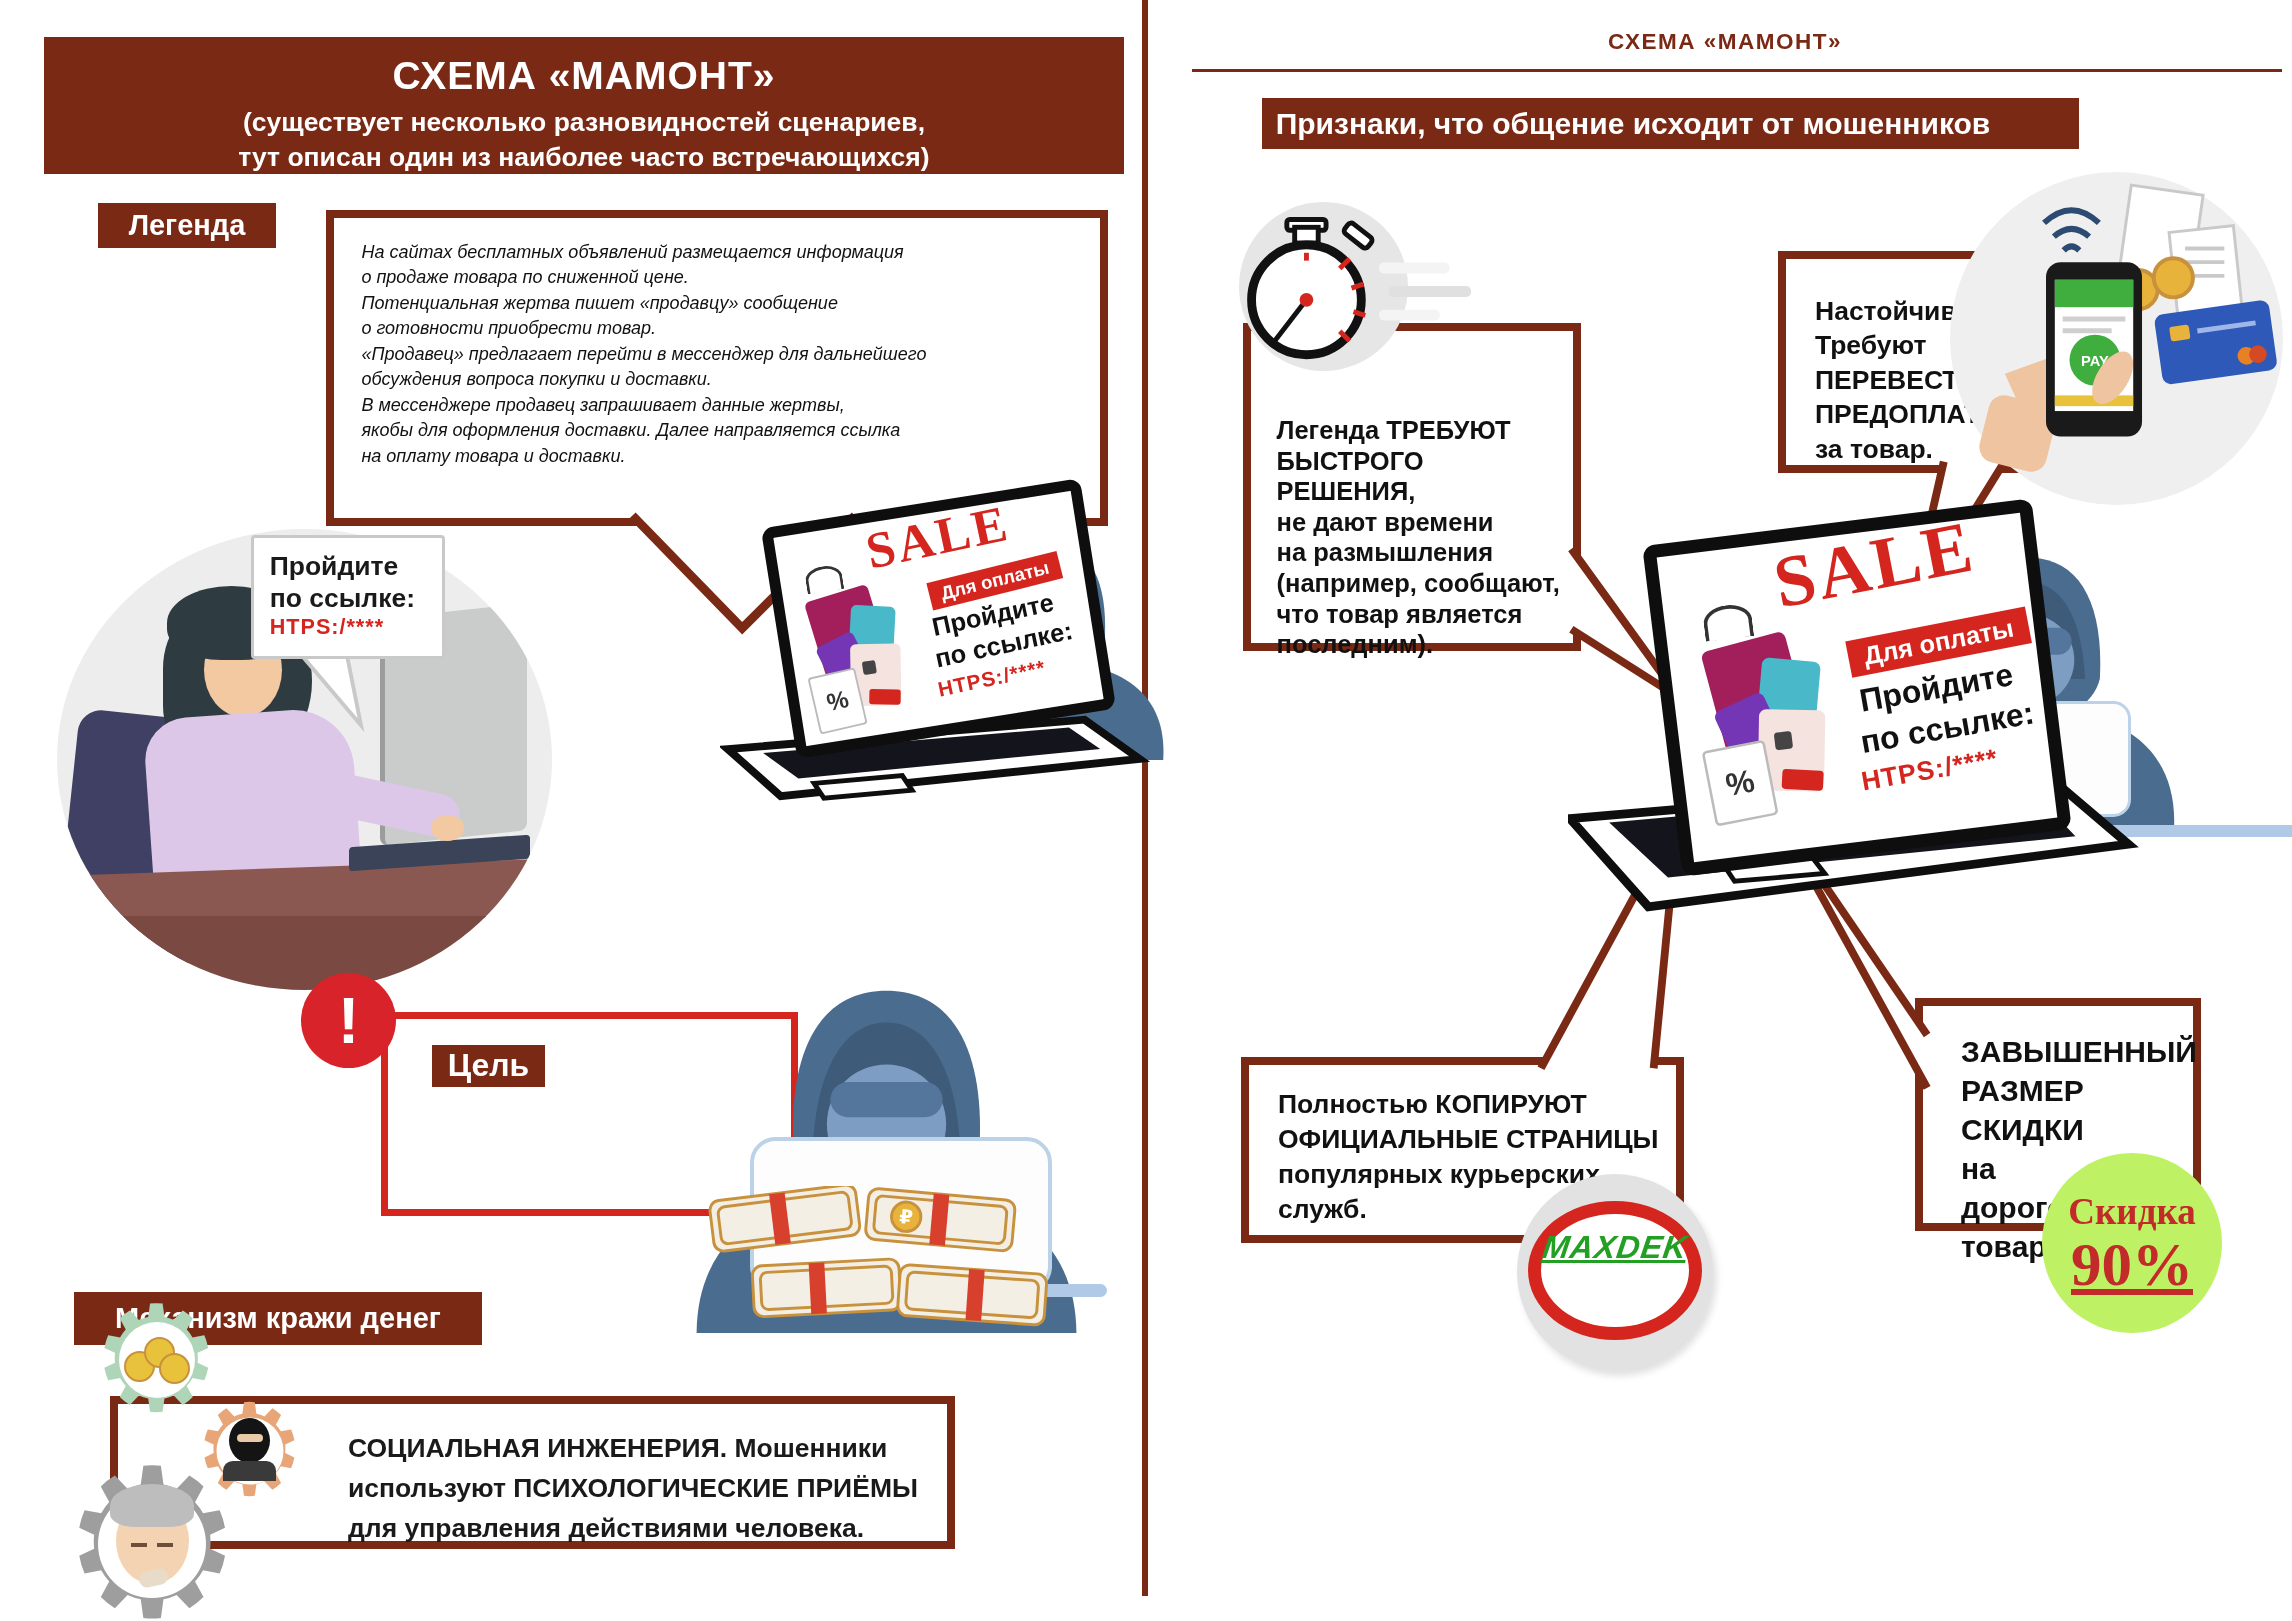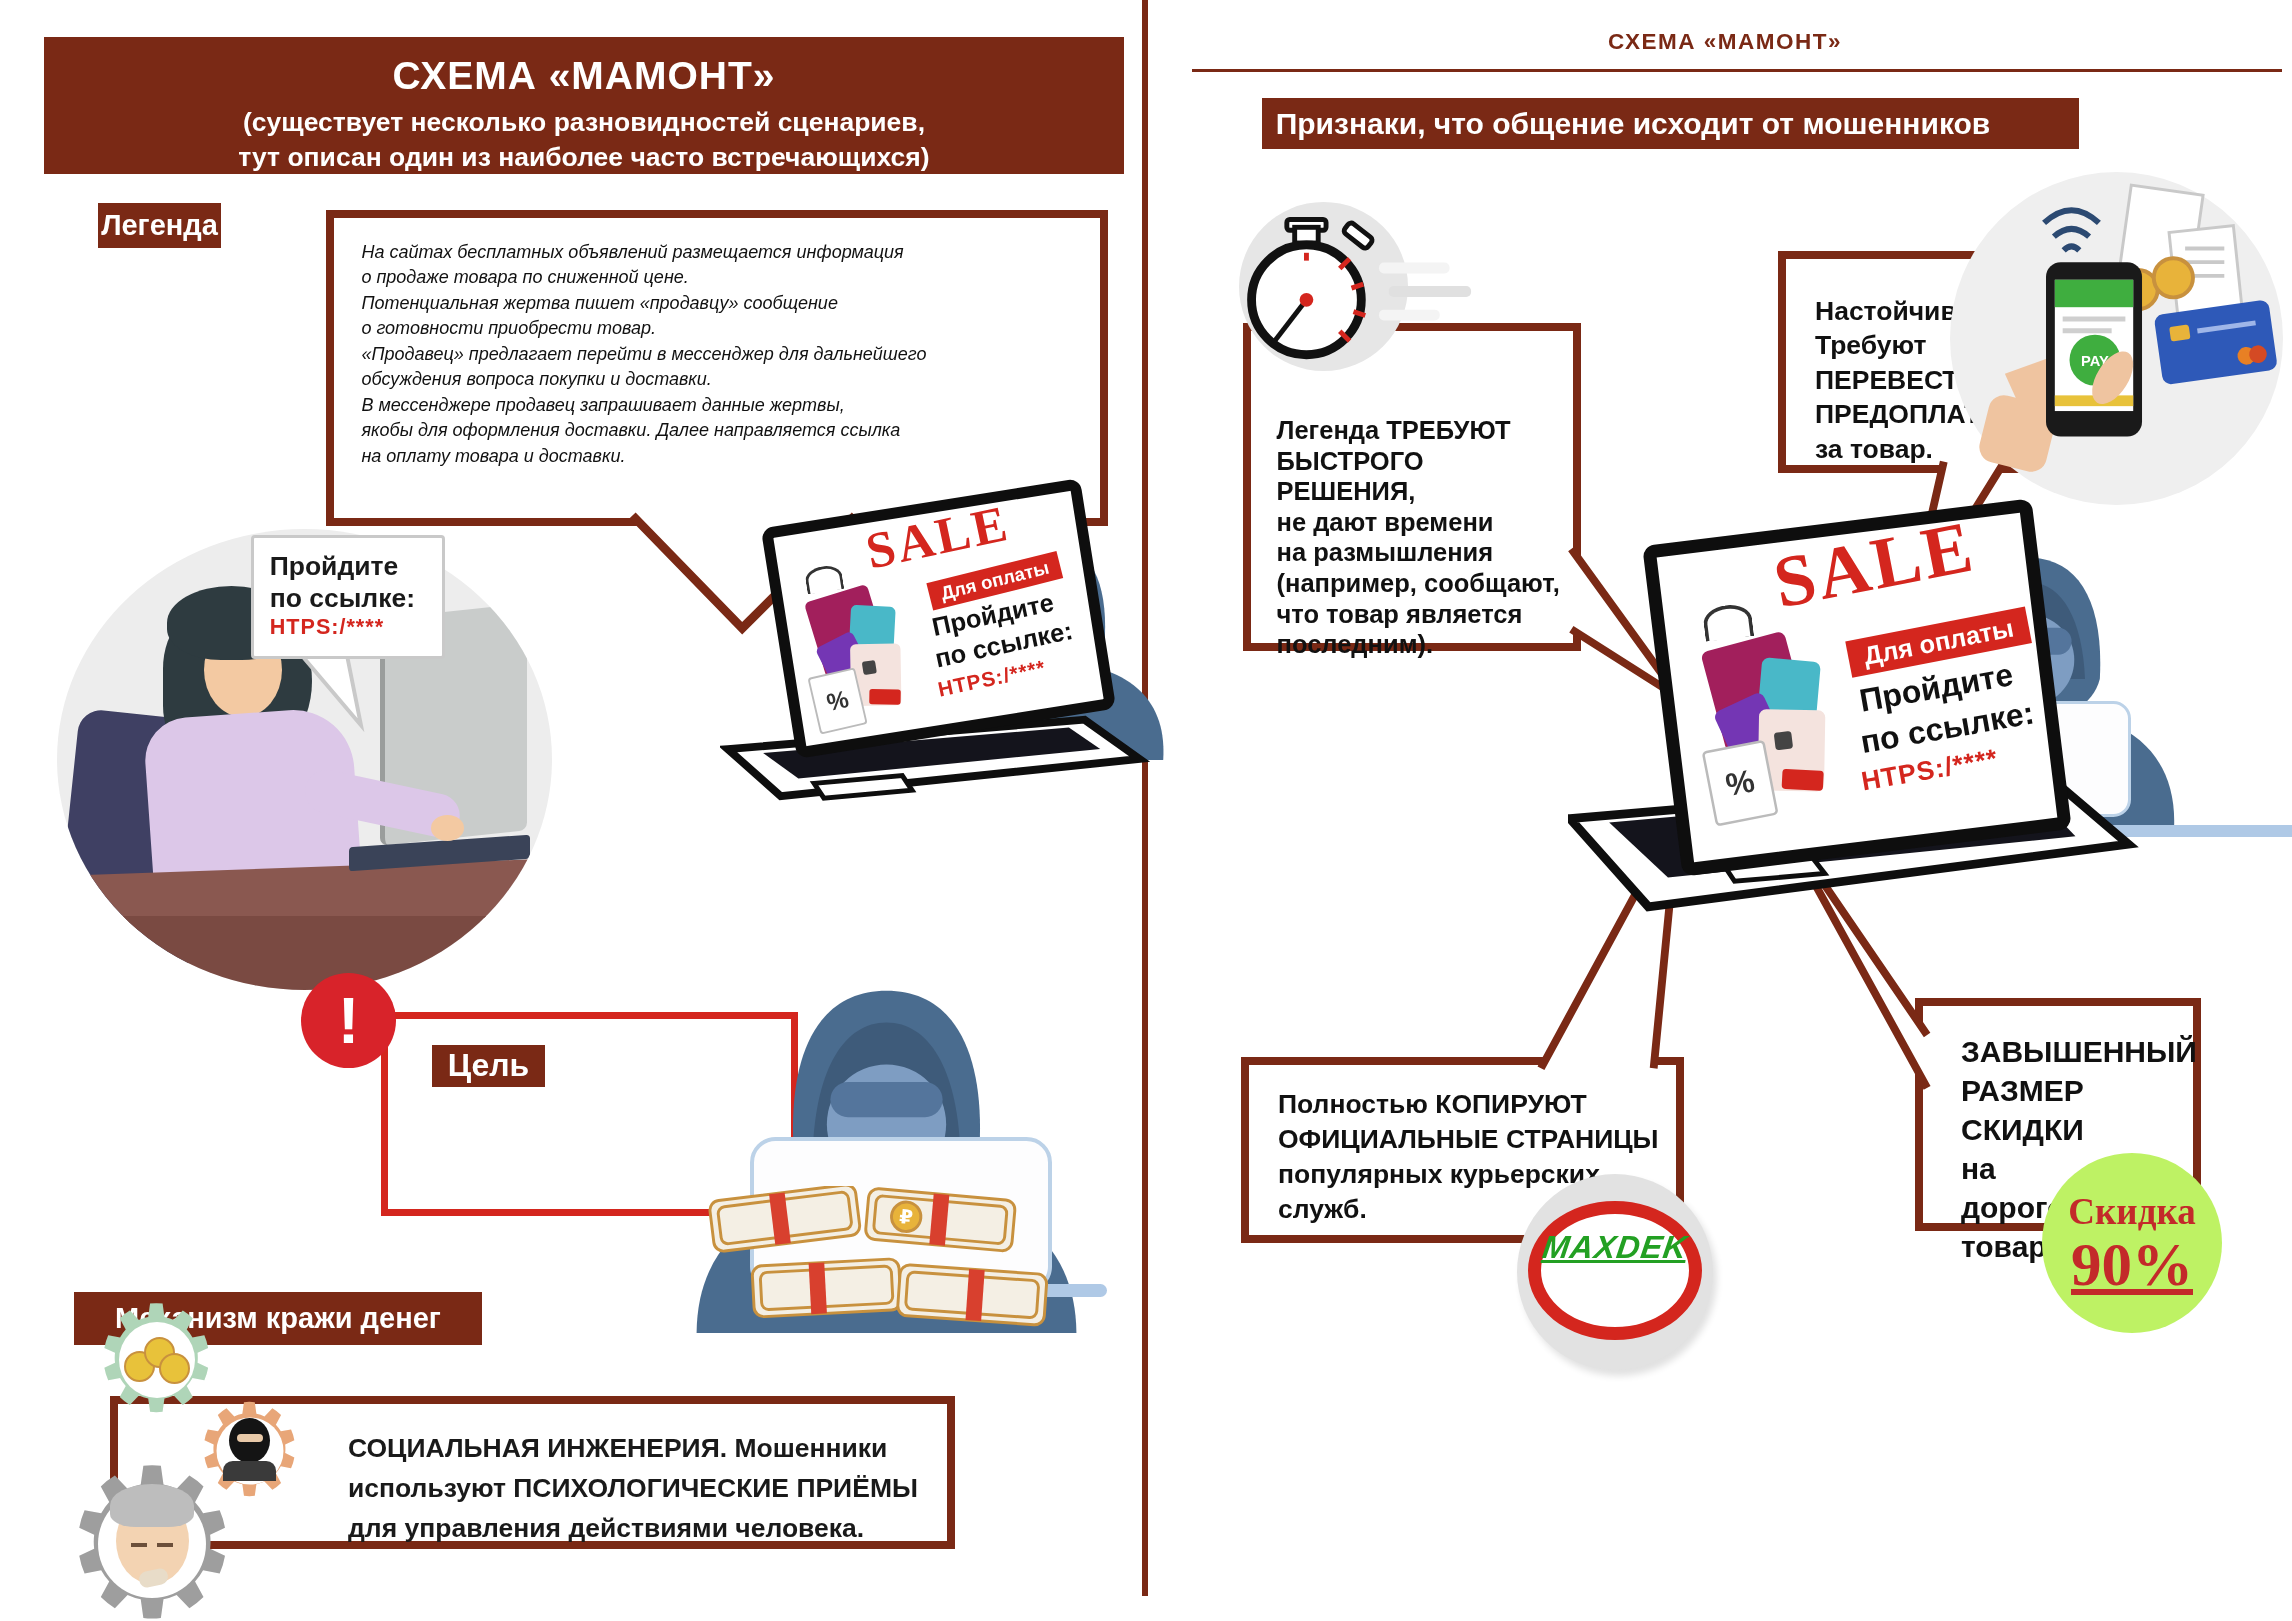--- a/index.html
+++ b/index.html
@@ -10,21 +10,21 @@
   .maroon{background:#7A2915;color:#fff;}
   .tag{background:#7A2915;color:#fff;font-weight:bold;text-align:center;}
   .wbox{position:absolute;background:#fff;border:8.8px solid #7A2915;box-sizing:border-box;}
 
   
   .banner{left:44px;top:37px;width:1080px;height:137px;text-align:center;z-index:2;}
   .banner-title{font-size:39px;font-weight:bold;padding-top:16.7px;letter-spacing:1px;}
   .banner-sub{font-size:26.5px;font-weight:bold;line-height:1.32;margin-top:6.9px;}
 
   
-  .legend-tag{left:98px;top:203px;width:123px;height:45px;line-height:45px;font-size:29px;z-index:2;}
+  .legend-tag{left:98px;top:203px;width:178px;height:45px;line-height:45px;font-size:29px;z-index:2;}
   .legend-box{left:326px;top:210px;width:782px;height:316px;z-index:2;}
   .legend-text{font-style:italic;font-size:18px;line-height:1.42;padding:21.6px 11.8px 0 27.4px;color:#111;}
 
   
   .bubble{left:251px;top:535px;width:188px;height:118px;background:#fff;border:3.9px solid #C9C9C9;
           border-radius:3.9px;z-index:6;}
   .bubble-text{font-size:26.5px;font-weight:bold;padding:11.8px 0 0 15.7px;line-height:1.22;}
   .bubble-link{color:#D4261E;font-weight:bold;font-size:21.6px;padding-left:15.7px;letter-spacing:1px;}
 
   

